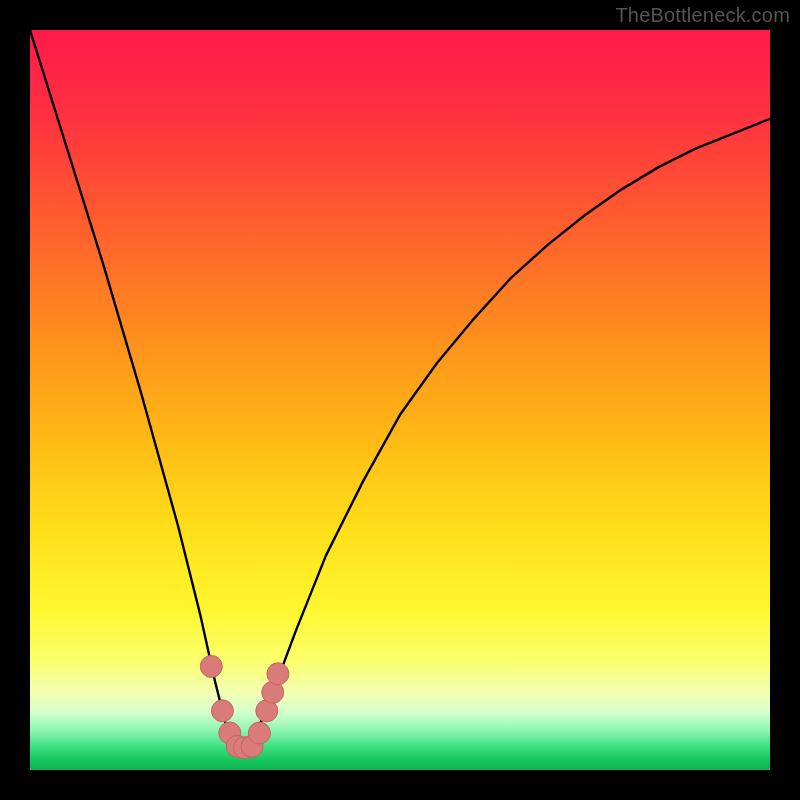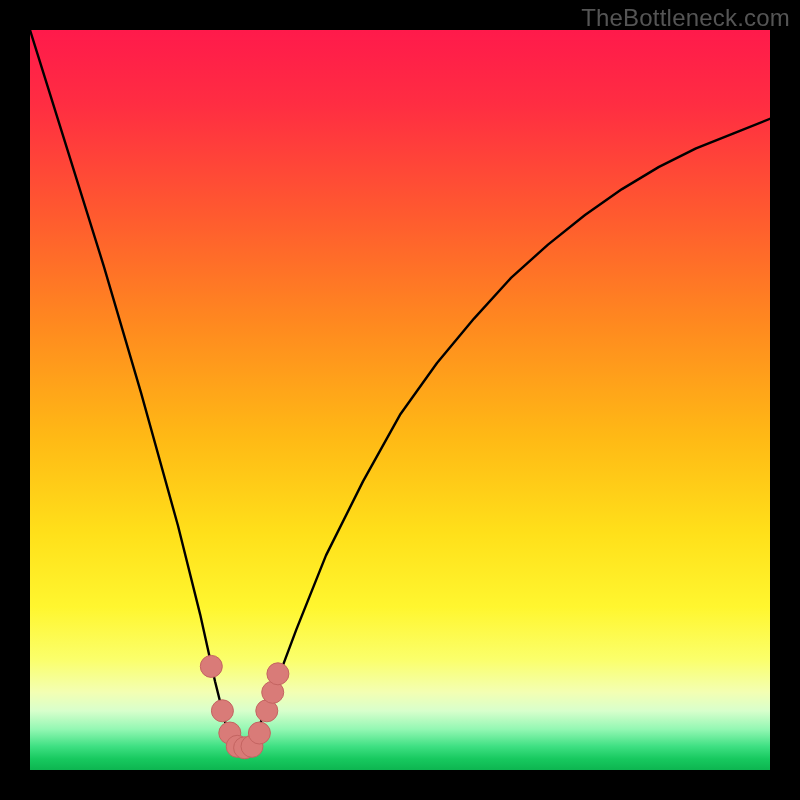--- a/index.html
+++ b/index.html
@@ -26,21 +26,21 @@
   }
   .gradient-bg {
     position: absolute;
     inset: 0;
   }
   .watermark {
     position: absolute;
     top: 4px;
     right: 10px;
     color: #555555;
-    font-size: 24px;
+    font-size: 20px;
     font-weight: 500;
     letter-spacing: 0.2px;
     user-select: none;
     margin-left: 15px;
   }
   svg {
     position: absolute;
     inset: 0;
     width: 100%;
     height: 100%;

